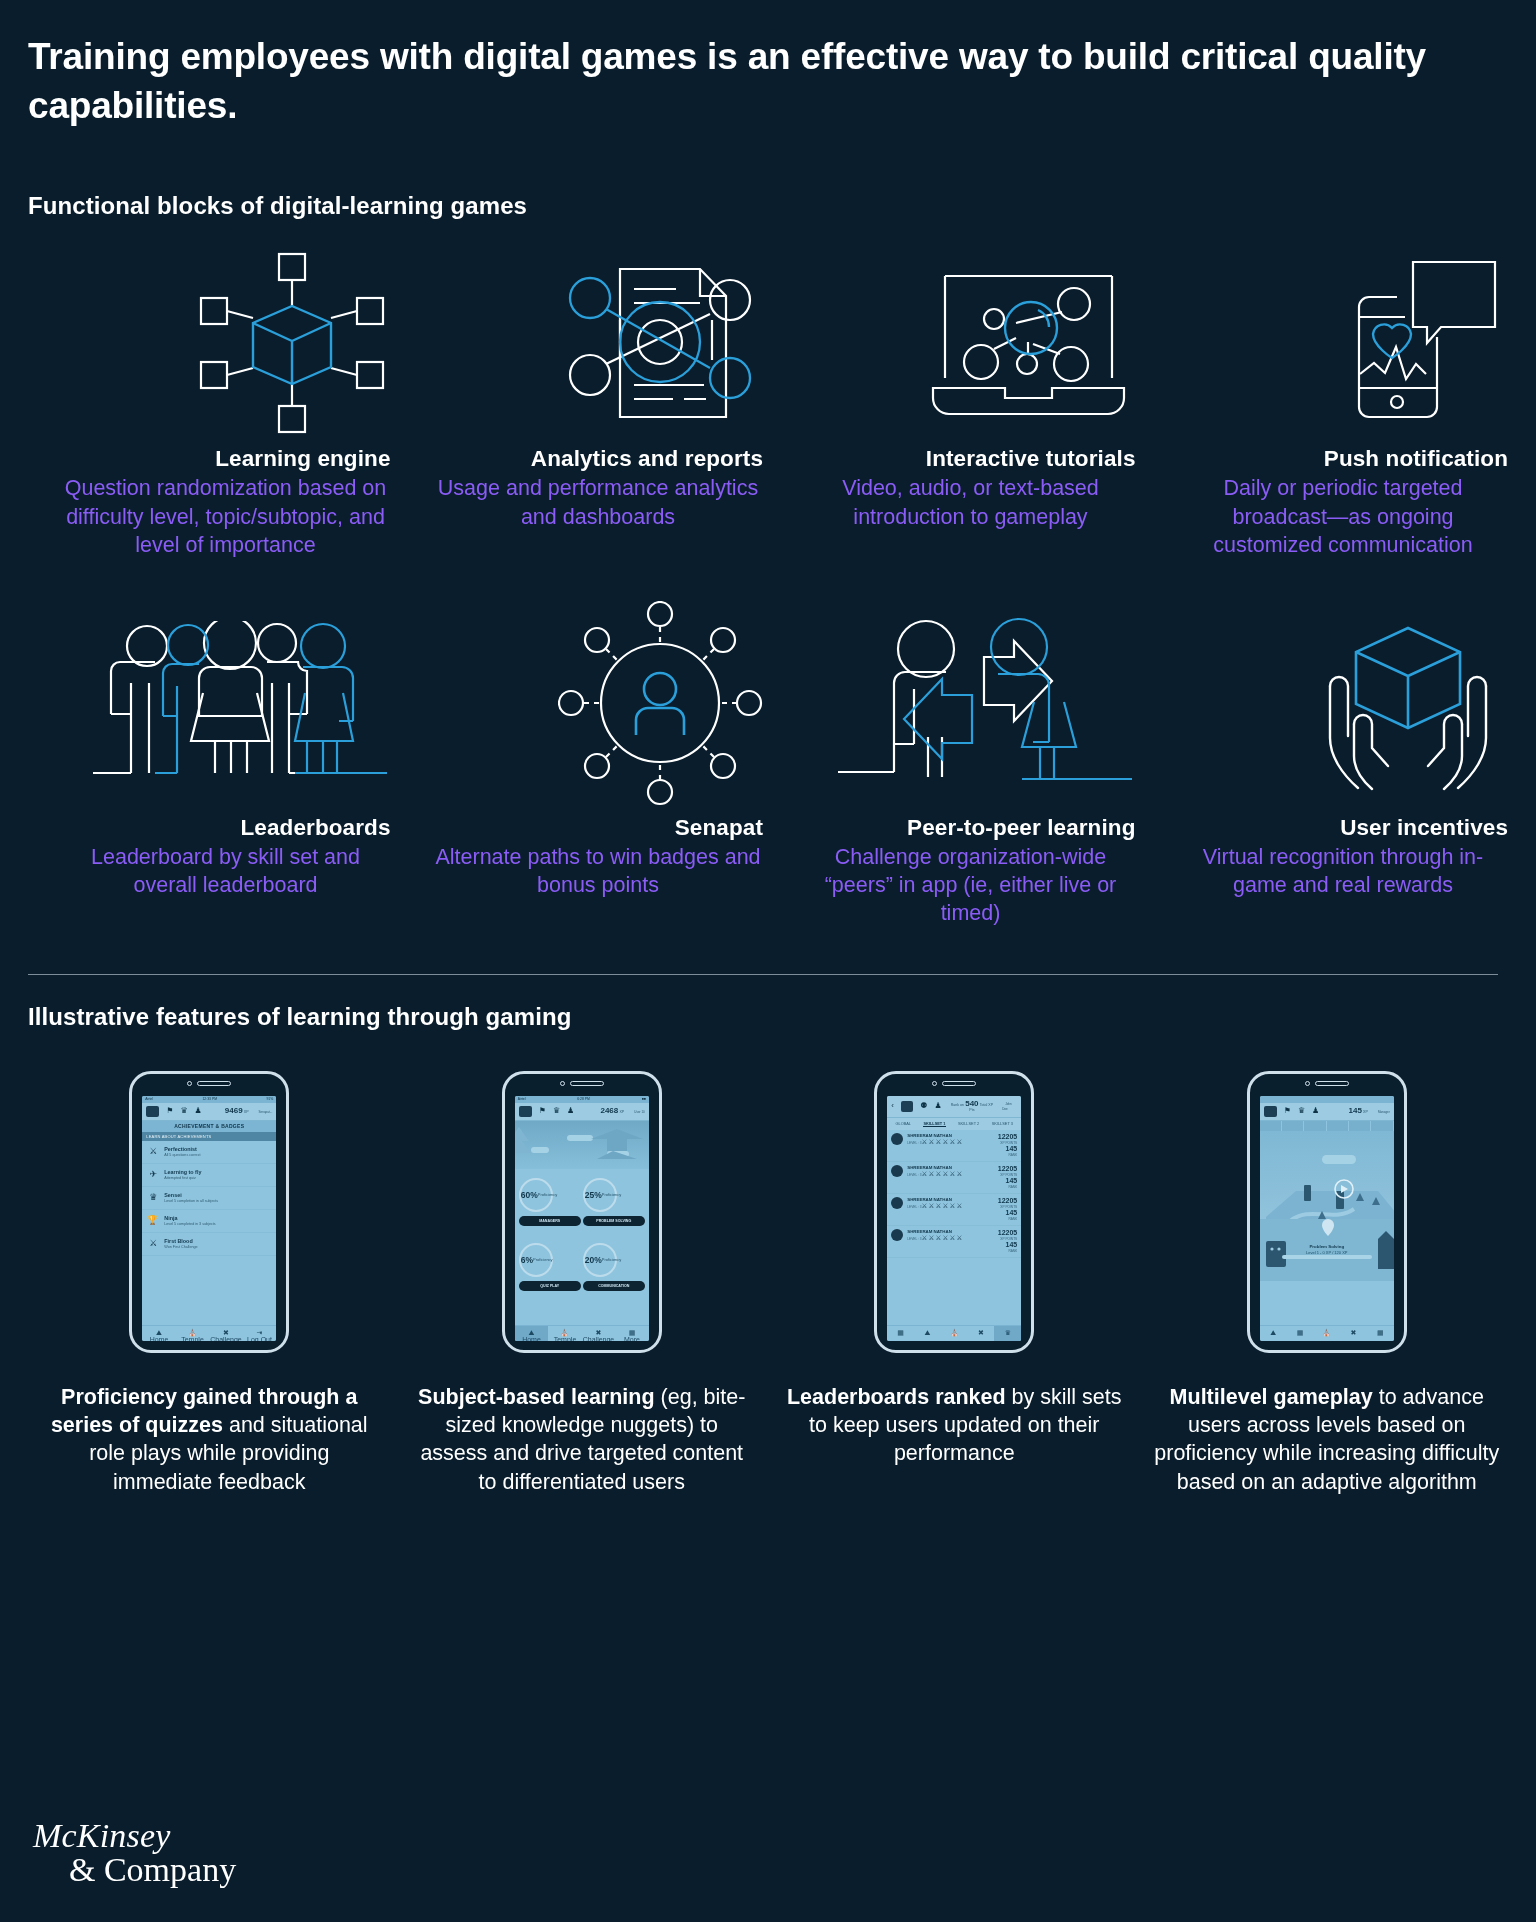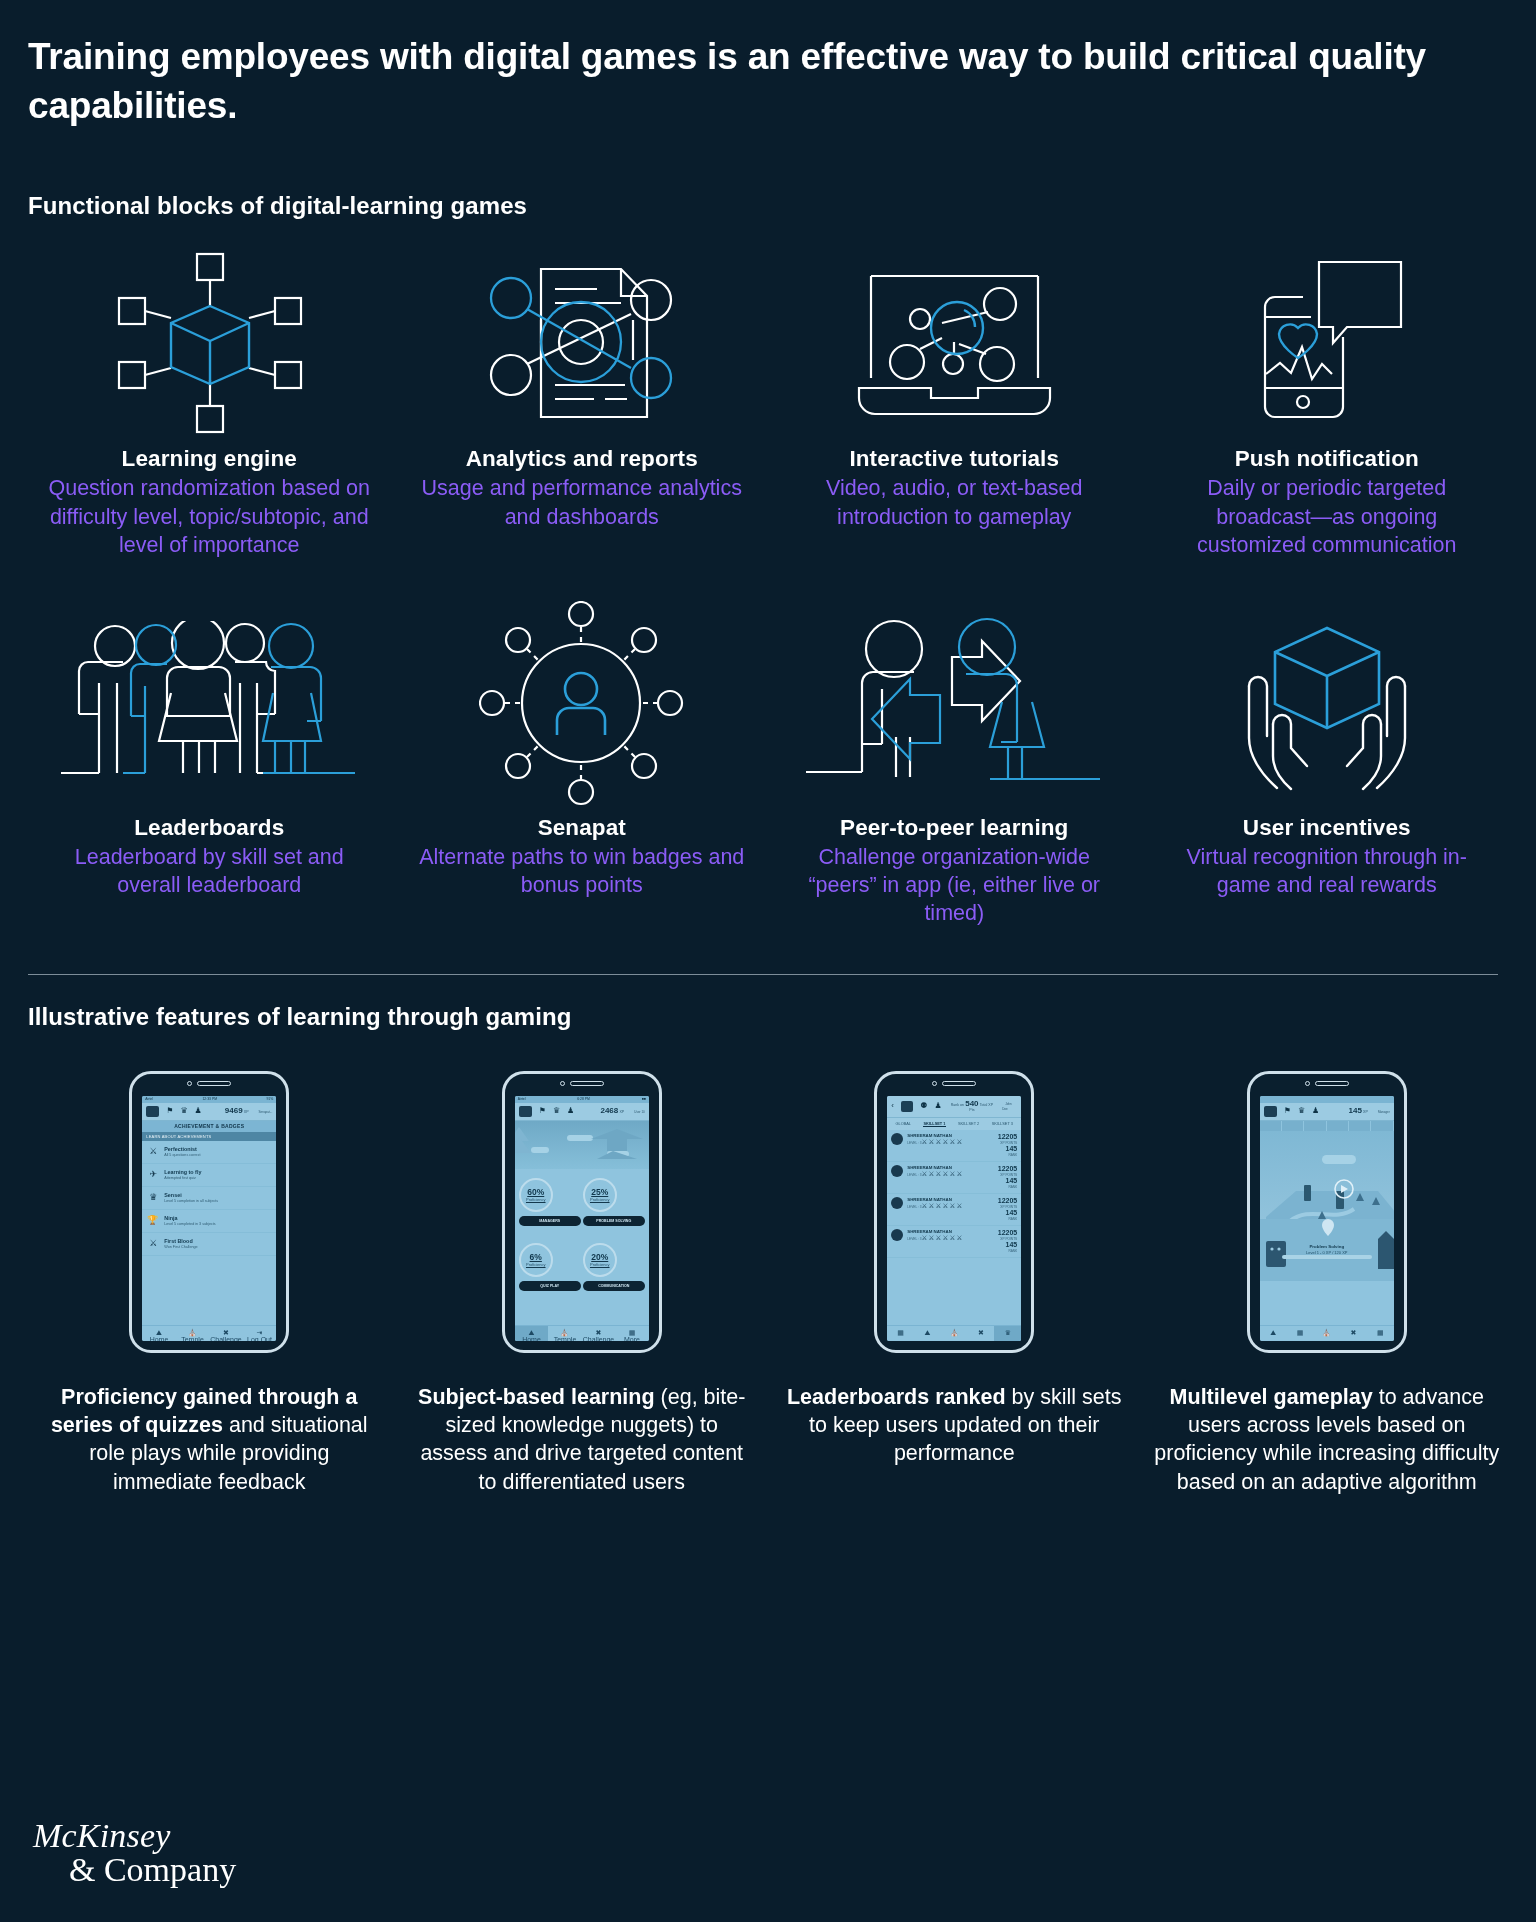--- a/index.html
+++ b/index.html
@@ -21,21 +21,21 @@
     padding-top:28px; max-width:1420px;
   }
   .section-head{
     font-size:24px; font-weight:700; margin-top:62px; letter-spacing:.1px;
   }
 
   
   .grid{ display:grid; grid-template-columns:repeat(4,1fr); column-gap:10px; }
   .grid.row1{ margin-top:22px; }
   .grid.row2{ margin-top:36px; }
-  .cell{ display:flex; flex-direction:column; align-items:center; }
+  .cell{ display:flex; flex-direction:column; align-items:flex-end; }
   .iconbox{ height:200px; display:flex; align-items:center; justify-content:center; }
   .iconbox.tall{ height:215px; }
   .cell h3{ font-size:22.5px; font-weight:700; margin-top:4px; letter-spacing:.1px; }
   .cell p{
     font-size:21.5px; font-weight:400; line-height:1.32; text-align:center;
     color:#8b5cf6; margin-top:2px; max-width:330px;
   }
 
   
   .divider{
@@ -72,21 +72,21 @@
   .arow .aic{ width:12px;height:12px; color:#14384d; font-size:9px; text-align:center;}
   .arow .atitle{ font-size:5.4px; font-weight:700; color:#11394f;}
   .arow .asub{ font-size:3.7px; color:#305c73;}
   .tabbar{ position:absolute;bottom:0;left:0;right:0;height:16px; background:#8fc4de; border-top:1px solid #7ab4d2; display:flex;}
   .tabbar div{ flex:1; text-align:center; font-size:3.2px; color:#1d4963; padding-top:3px;}
   .tabbar div span{ display:block; font-size:7px; line-height:1;}
   .tabbar .on{ background:#6fa9c7;}
   
   .scene{ height:48px; background:linear-gradient(#6fa9c6,#86bfd9); position:relative; overflow:hidden;}
   .cloud{ position:absolute; background:#a6d2e6; border-radius:9px; height:6px;}
-  .ring{ width:34px;height:34px;border-radius:50%;border:2.4px solid #bcdcec; display:flex;flex-direction:column;align-items:center;justify-content:center;text-decoration:underline;}
+  .ring{ width:34px;height:34px;border-radius:50%;border:2.4px solid #bcdcec; display:flex;align-items:center;justify-content:space-between;}
   .ring b{ font-size:8.5px; color:#10374c;}
   .ring i{ font-size:4px; font-style:normal; color:#27536b;}
   .pill{ background:#0d2433; color:#cfe6f2; border-radius:9px; font-size:3.6px; text-align:center; padding:3px 4px; margin-top:4px; width:62px; font-weight:700;}
   .quad{ display:grid; grid-template-columns:1fr 1fr; justify-items:center; row-gap:17px; padding:9px 3px;}
   
   .tabs3{ display:flex; justify-content:space-around; font-size:3.9px; padding:3px 2px; background:#9ccbe2; color:#2a5870;}
   .tabs3 .sel{ color:#0d3248; font-weight:700; border-bottom:1.3px solid #0d3248;}
   .lrow{ border-bottom:1px solid #86bed8; padding:3.5px 4px; display:flex; gap:4px;}
   .lav{ width:12px;height:12px;border-radius:50%;background:#18394e;}
   .lmid{ flex:1;}

